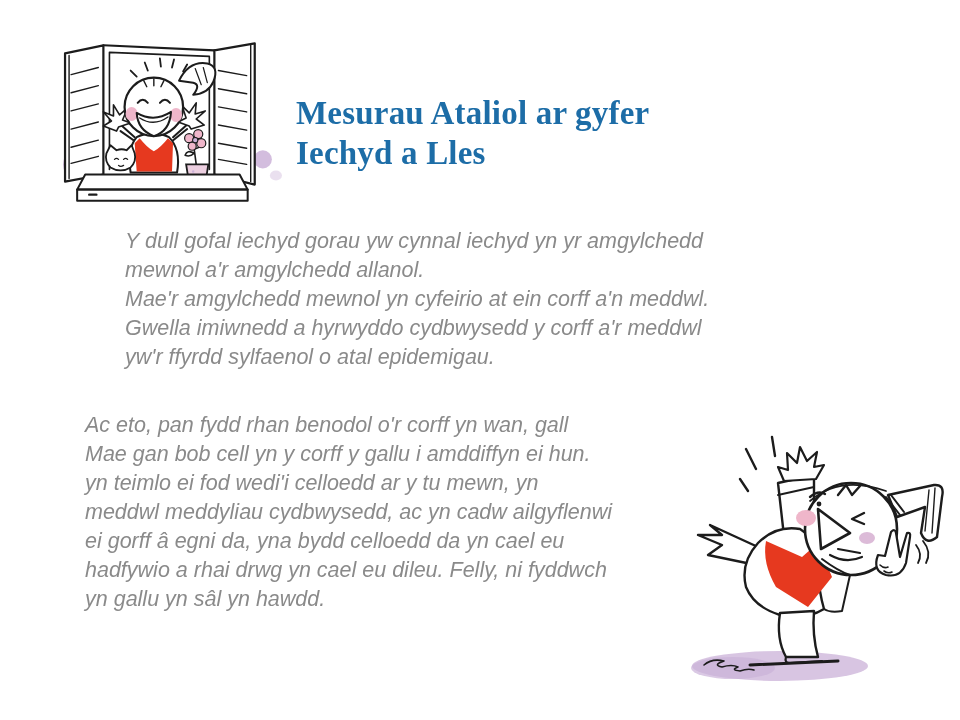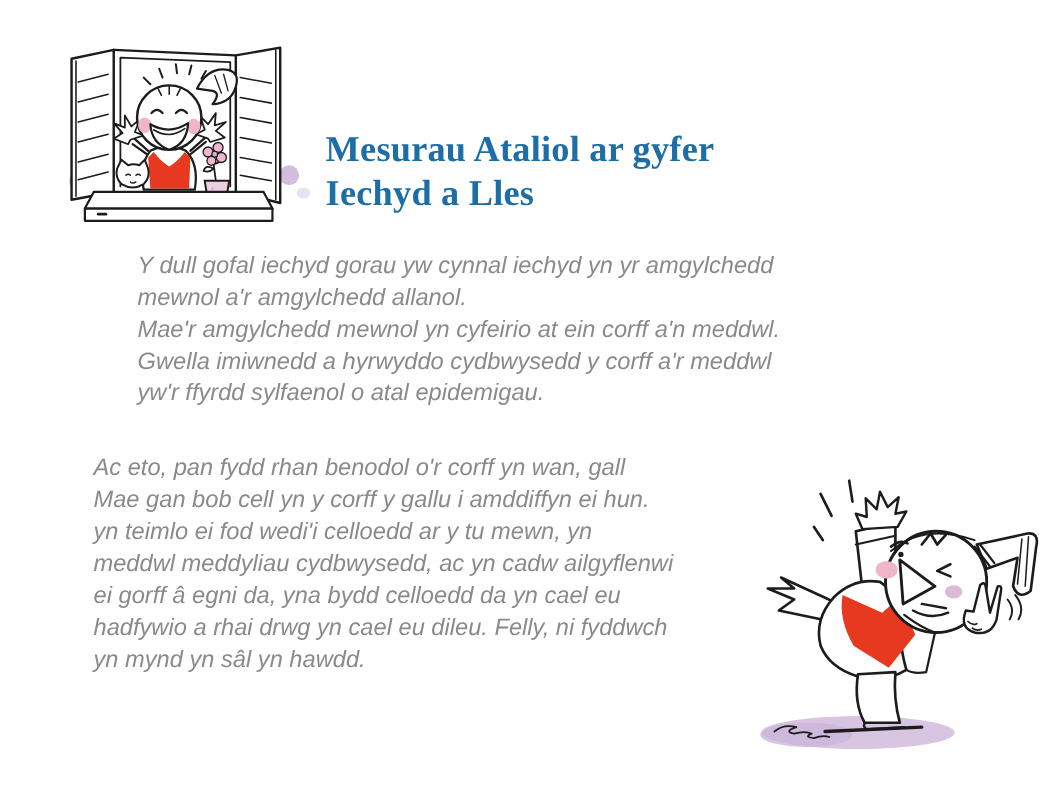--- a/index.html
+++ b/index.html
@@ -5,21 +5,21 @@
   :root{
     --bg:#ffffff; --title-color:#1d6da7; --body-color:#8a8a8a;
     --red:#e6391f; --lavender:#cbb2d8; --pink:#efb6ca; --ink:#1c1c1c;
   }
   html,body{margin:0;padding:0;background:#fff;}
   .slide{
     position:relative;width:960px;height:720px;overflow:hidden;
     background:var(--bg);font-family:"Liberation Sans",sans-serif;
   }
   .slide-title{
-    position:absolute;left:296px;top:116px;margin:0;
+    position:absolute;left:296px;top:93px;margin:0;
     font-family:"Liberation Serif",serif;font-weight:bold;
     font-size:33px;line-height:40px;color:var(--title-color);
     letter-spacing:0.2px;
   }
   .para{
     position:absolute;color:var(--body-color);
     font-size:21.5px;line-height:29px;white-space:nowrap;font-style:italic;
   }
   .para-intro{left:125px;top:227px;}
   .para-body{left:85px;top:411px;}
@@ -99,21 +99,21 @@
     <div>yw'r ffyrdd sylfaenol o atal epidemigau.</div>
   </div>
 
   <div class="para para-body">
     <div>Ac eto, pan fydd rhan benodol o'r corff yn wan, gall</div>
     <div>Mae gan bob cell yn y corff y gallu i amddiffyn ei hun.</div>
     <div>yn teimlo ei fod wedi'i celloedd ar y tu mewn, yn</div>
     <div>meddwl meddyliau cydbwysedd, ac yn cadw ailgyflenwi</div>
     <div>ei gorff â egni da, yna bydd celloedd da yn cael eu</div>
     <div>hadfywio a rhai drwg yn cael eu dileu. Felly, ni fyddwch</div>
-    <div>yn mynd yn sâl yn hawdd.</div>
+    <div>yn gallu yn sâl yn hawdd.</div>
   </div>
 
   <svg class="illu illu-victory" viewBox="0 0 266 270" aria-hidden="true">
 
     <ellipse cx="92" cy="241" rx="88" ry="15" fill="var(--lavender)" opacity="0.75"></ellipse>
     <ellipse cx="45" cy="243" rx="42" ry="11" fill="var(--lavender)" opacity="0.7"></ellipse>
     <path class="ink" stroke-width="1.6" d="M 16,240 q 8,-7 20,-4 q -12,4 -2,6 q 10,-3 16,0 q -8,3 2,4 q 8,-3 14,-1"></path>
     <path class="ink" stroke-width="3" d="M 62,240 L 150,236"></path>
 
     <path class="ink" stroke-width="2.4" d="M 58,24 L 68,44 M 84,12 L 87,31 M 52,54 L 60,66"></path>

